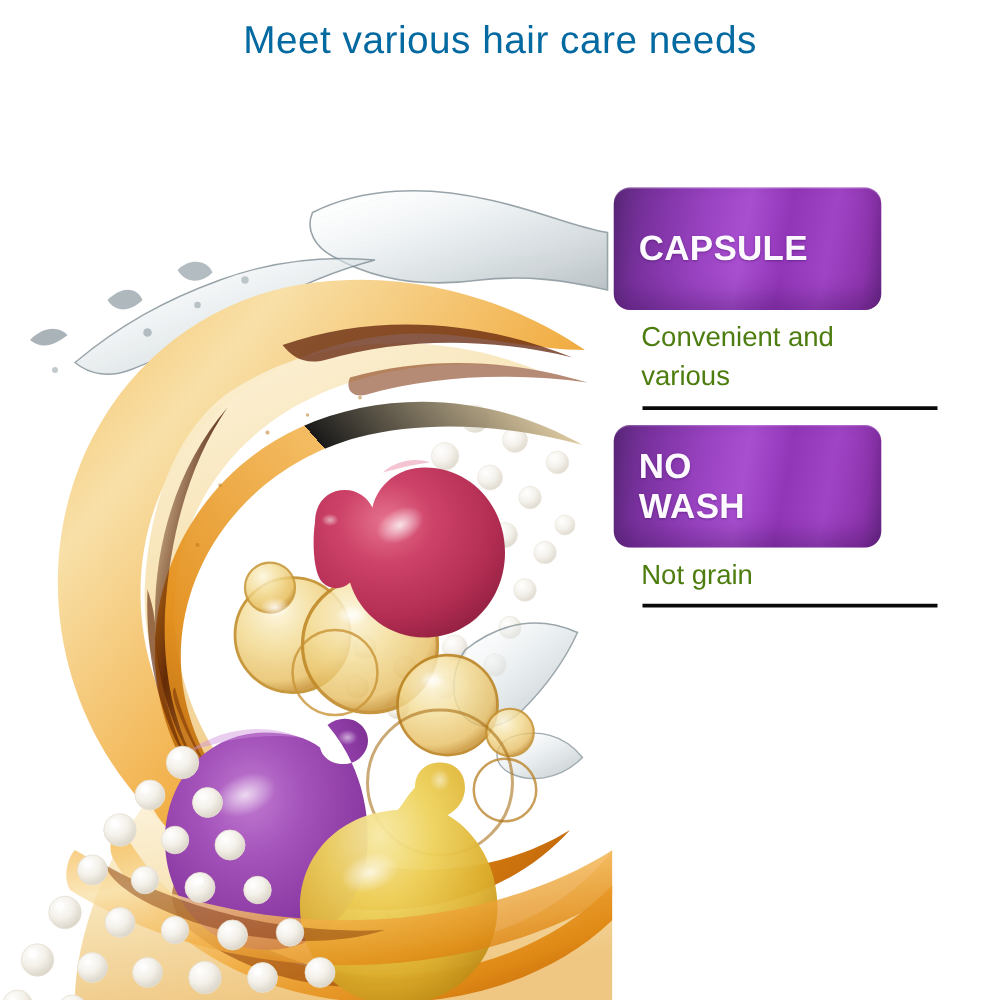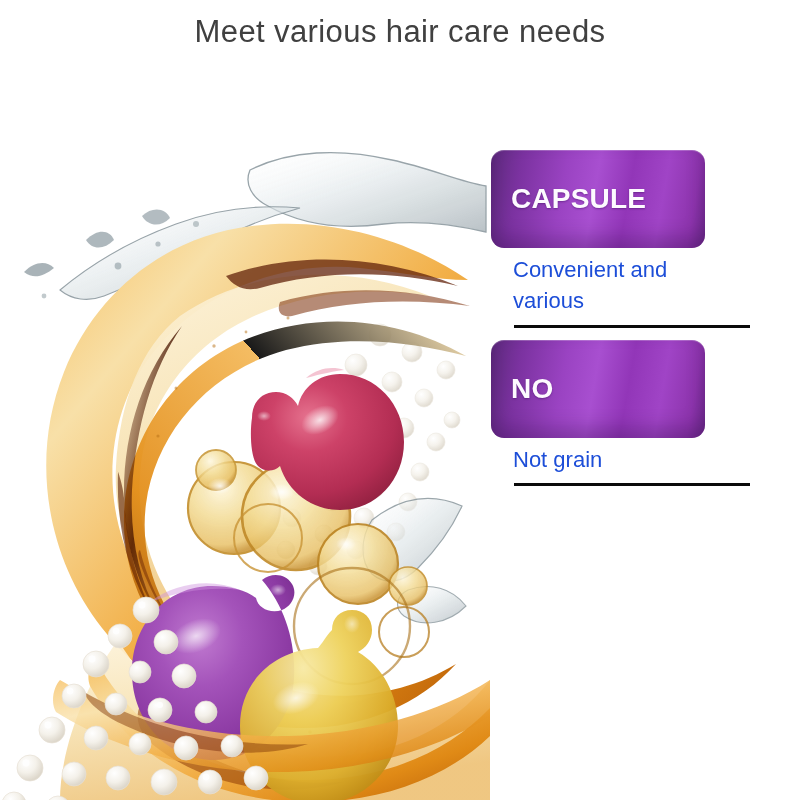--- a/index.html
+++ b/index.html
@@ -11,21 +11,21 @@
   }
 
   
   #page-title {
     position:absolute;
     top:14px; left:0; width:800px;
     text-align:center;
     font-size:31px;
     font-weight:400;
     letter-spacing:.4px;
-    color:#404040;
+    color:#0369a1;
   }
 
   
   #hero {
     position:absolute;
     left:0px; top:120px;
     width:490px; height:680px;
     overflow:hidden;
   }
   #hero svg { display:block; }
@@ -73,21 +73,21 @@
     transform-origin:left center;
     letter-spacing:-.2px;
   }
 
   .desc {
     padding:7px 0 0 22px;
     width:254px;
   }
   .desc-line {
     font-size:22px;
-    color:#1d4ed8;
+    color:#4d7c0f;
     line-height:1.40;
     white-space:nowrap;
   }
   .divider {
     margin:8px 0 0 1px;
     width:236px;
     height:3px;
     background:#0a0a0a;
   }
 </style>
@@ -370,20 +370,21 @@
       <div class="desc-line">Convenient and</div>
       <div class="desc-line">various</div>
       <div class="divider"></div>
     </div>
   </div>
 
 
   <div class="feature">
     <div class="badge">
       <div class="badge-line">NO</div>
+      <div class="badge-line">WASH</div>
     </div>
     <div class="desc">
       <div class="desc-line">Not grain</div>
       <div class="divider"></div>
     </div>
   </div>
 
 </div>
 
 </body></html>

